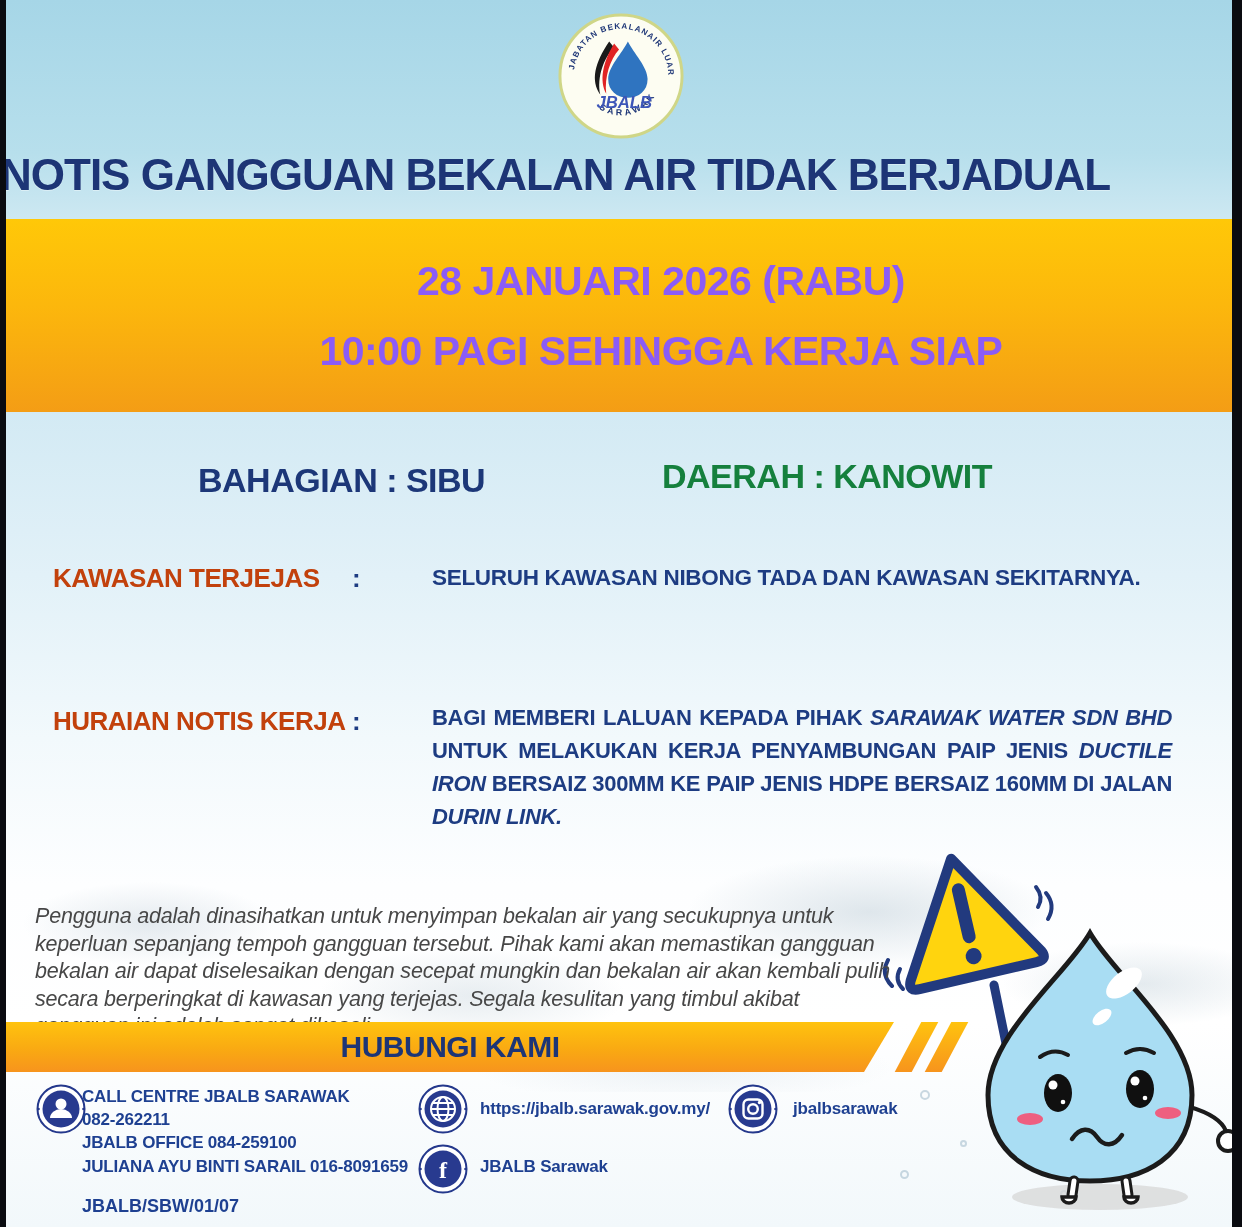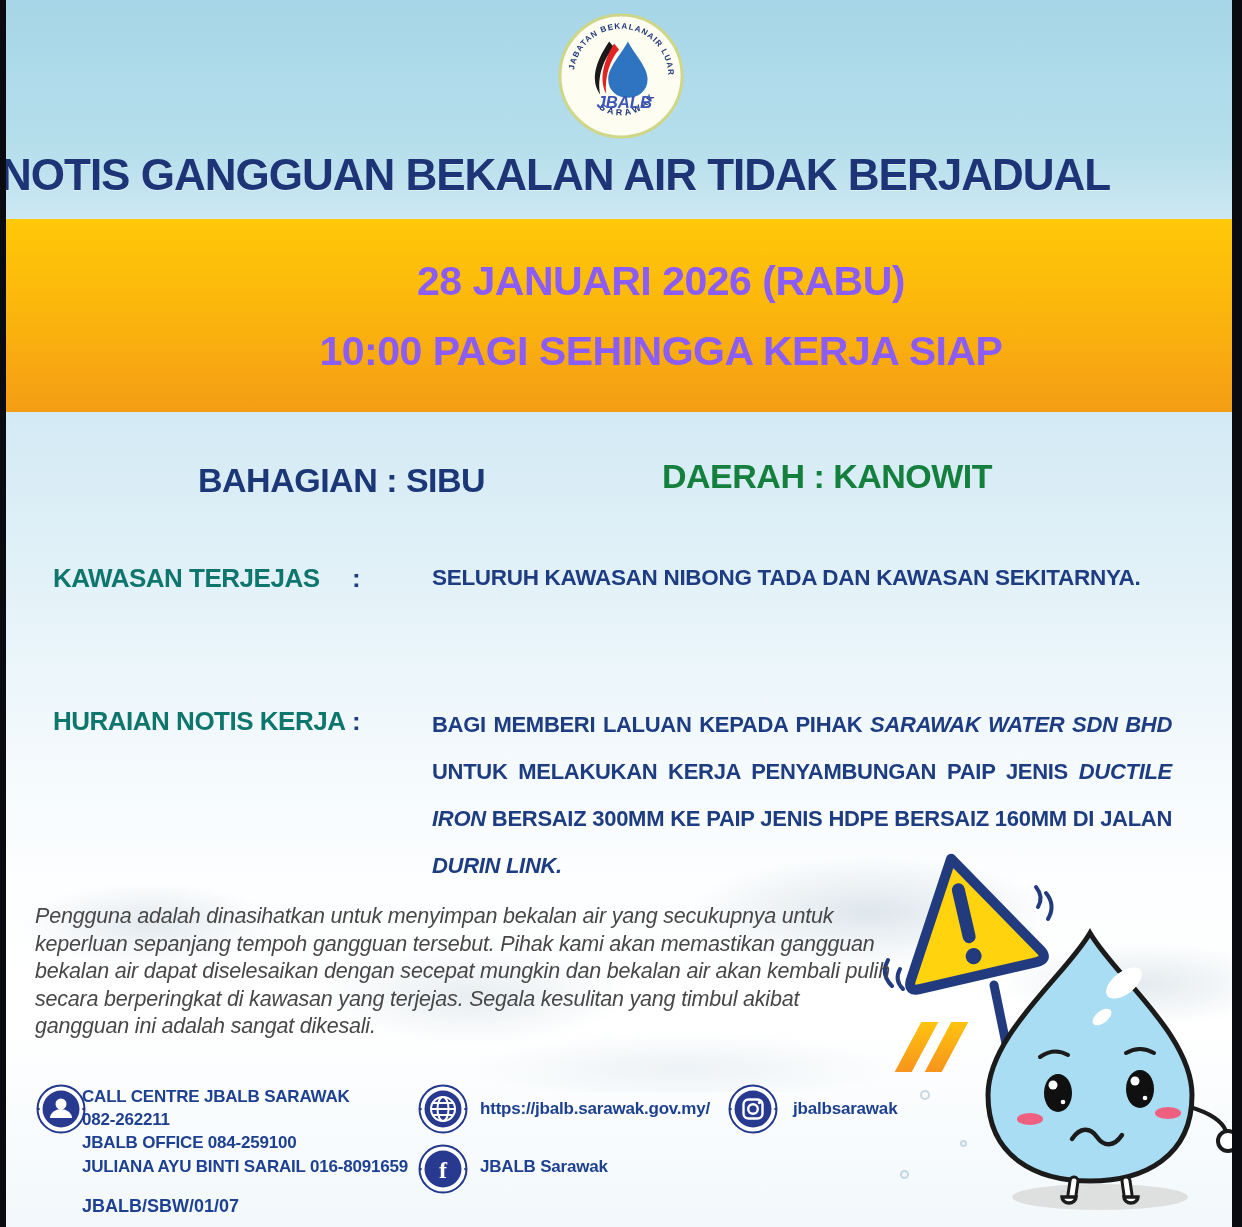--- a/index.html
+++ b/index.html
@@ -40,29 +40,29 @@
   }
   
   .schedule { position:absolute; left:0; top:246px; width:100%; text-align:center; z-index:5;
     color:#8b5cf6; font-weight:bold; font-size:41px; line-height:70px; letter-spacing:-0.5px;margin-left:40px; }
 
   
   .bahagian { position:absolute; left:198px; top:461px; font-size:34px; font-weight:bold; color:#1c3778; z-index:5; letter-spacing:-0.5px; }
   .daerah   { position:absolute; left:662px; top:457px; font-size:34px; font-weight:bold; color:#15803d; z-index:5; letter-spacing:-0.5px; }
 
   
-  .row-label { position:absolute; left:53px;  font-size:26px; font-weight:bold; color:#0f766e; z-index:5; letter-spacing:-0.5px; }
+  .row-label { position:absolute; left:53px;  font-size:26px; font-weight:bold; color:#c2410c; z-index:5; letter-spacing:-0.5px; }
   .row-colon { position:absolute; left:352px; font-size:26px; font-weight:bold; color:#1d3c82; z-index:5; }
   .kawasan-value {
     position:absolute; left:432px; top:565px; width:740px; z-index:5;
     font-size:22.5px; font-weight:bold; color:#1d3c82; letter-spacing:-0.3px;
   }
   .huraian-value {
     position:absolute; left:432px; top:701px; width:740px; z-index:5;
-    font-size:22px; font-weight:bold; color:#1d3c82; line-height:47px;
+    font-size:22px; font-weight:bold; color:#1d3c82; line-height:33px;
     text-align:justify; text-align-last:left; letter-spacing:-0.3px;
   }
   .huraian-value .it { font-style:italic; }
 
   
   .advisory {
     position:absolute; left:35px; top:903px; width:860px; z-index:5;
     font-size:21.5px; font-style:italic; font-weight:500; color:#474747; line-height:27.5px;
     letter-spacing:-0.2px;
   }
@@ -135,20 +135,23 @@
   <div class="row-label" style="top:563px;">KAWASAN TERJEJAS</div>
   <div class="row-colon" style="top:563px;">:</div>
   <div class="kawasan-value">SELURUH KAWASAN NIBONG TADA DAN KAWASAN SEKITARNYA.</div>
 
   <div class="row-label" style="top:706px;">HURAIAN NOTIS KERJA</div>
   <div class="row-colon" style="top:706px;">:</div>
   <div class="huraian-value"><span>BAGI MEMBERI LALUAN KEPADA PIHAK </span><span class="it">SARAWAK WATER SDN BHD</span><span> UNTUK MELAKUKAN KERJA PENYAMBUNGAN PAIP JENIS </span><span class="it">DUCTILE IRON</span><span> BERSAIZ 300MM KE PAIP JENIS HDPE BERSAIZ 160MM DI JALAN </span><span class="it">DURIN LINK.</span></div>
 
   <div class="advisory">Pengguna adalah dinasihatkan untuk menyimpan bekalan air yang secukupnya untuk keperluan sepanjang tempoh gangguan tersebut. Pihak kami akan memastikan gangguan bekalan air dapat diselesaikan dengan secepat mungkin dan bekalan air akan kembali pulih secara berperingkat di kawasan yang terjejas. Segala kesulitan yang timbul akibat gangguan ini adalah sangat dikesali.</div>
 
+  <div class="contact-bar">
+    <span class="contact-bar-label">HUBUNGI KAMI</span>
+  </div>
   <div class="stripe s1"></div>
   <div class="stripe s2"></div>
 
   <svg class="round-icon" style="left:36px; top:1084px;" viewBox="0 0 50 50">
     <circle cx="25" cy="25" r="23.5" fill="#ffffff" stroke="#24388c" stroke-width="2"></circle>
     <circle cx="25" cy="25" r="18.5" fill="#283a8f"></circle>
     <circle cx="25" cy="20" r="5.5" fill="#ffffff"></circle>
     <path d="M14,34 a11,9 0 0 1 22,0 Z" fill="#ffffff"></path>
     <circle cx="2.5" cy="25" r="1.3" fill="#24388c"></circle>
       <circle cx="47.5" cy="25" r="1.3" fill="#24388c"></circle>

